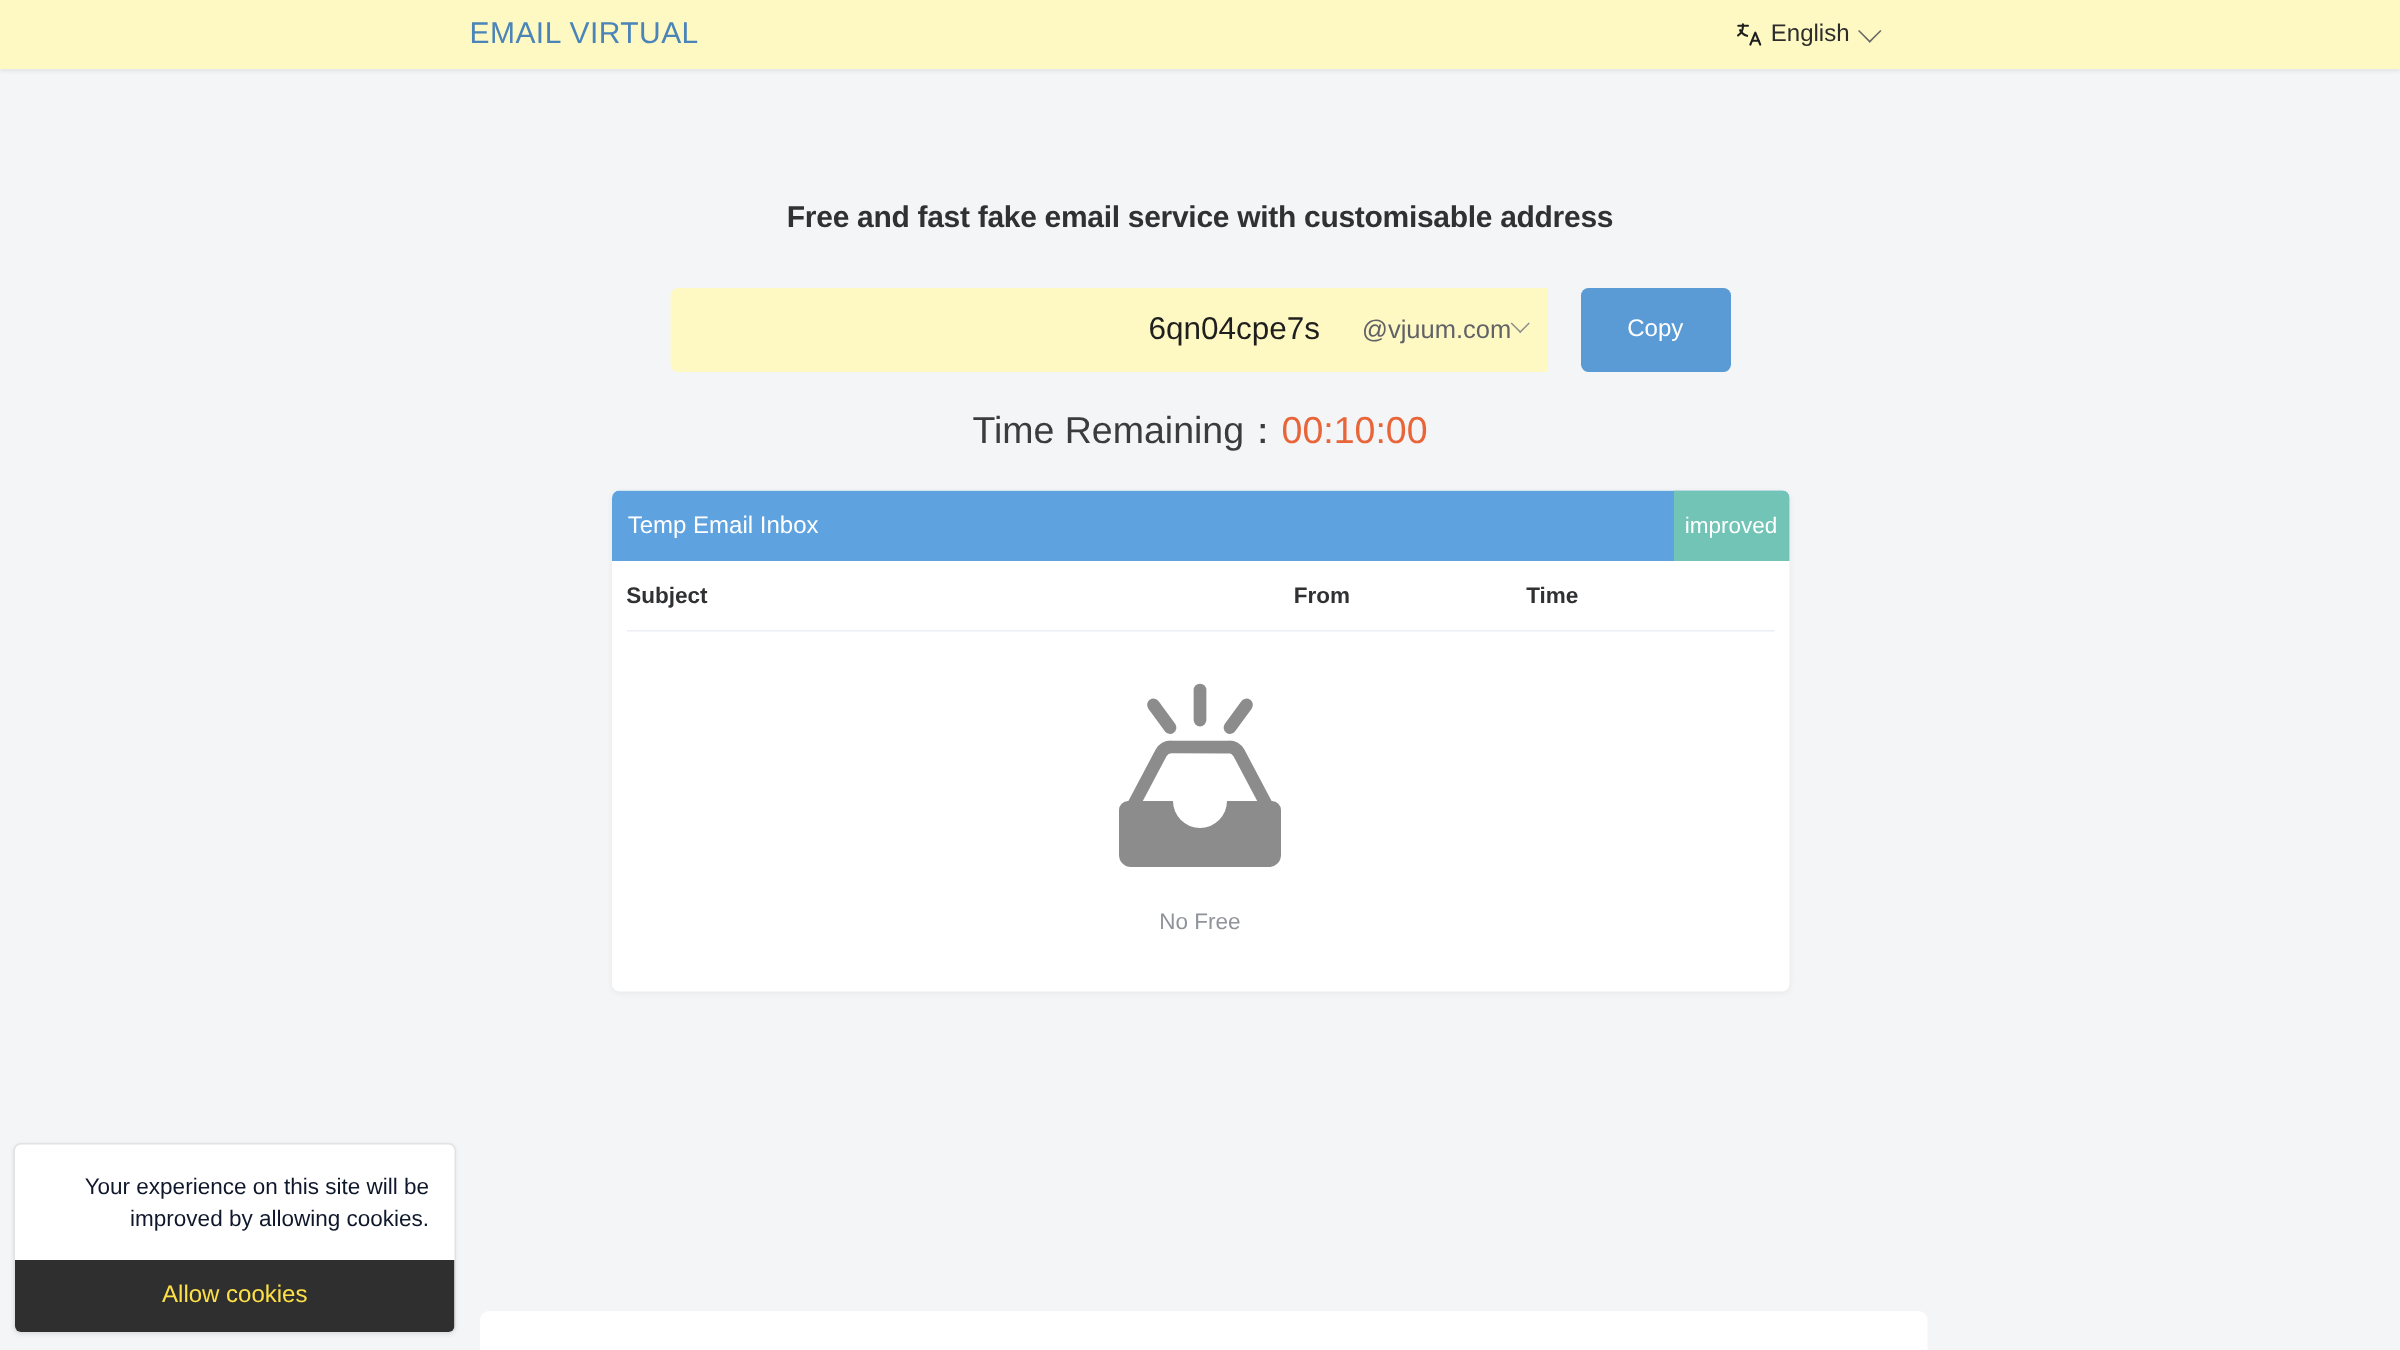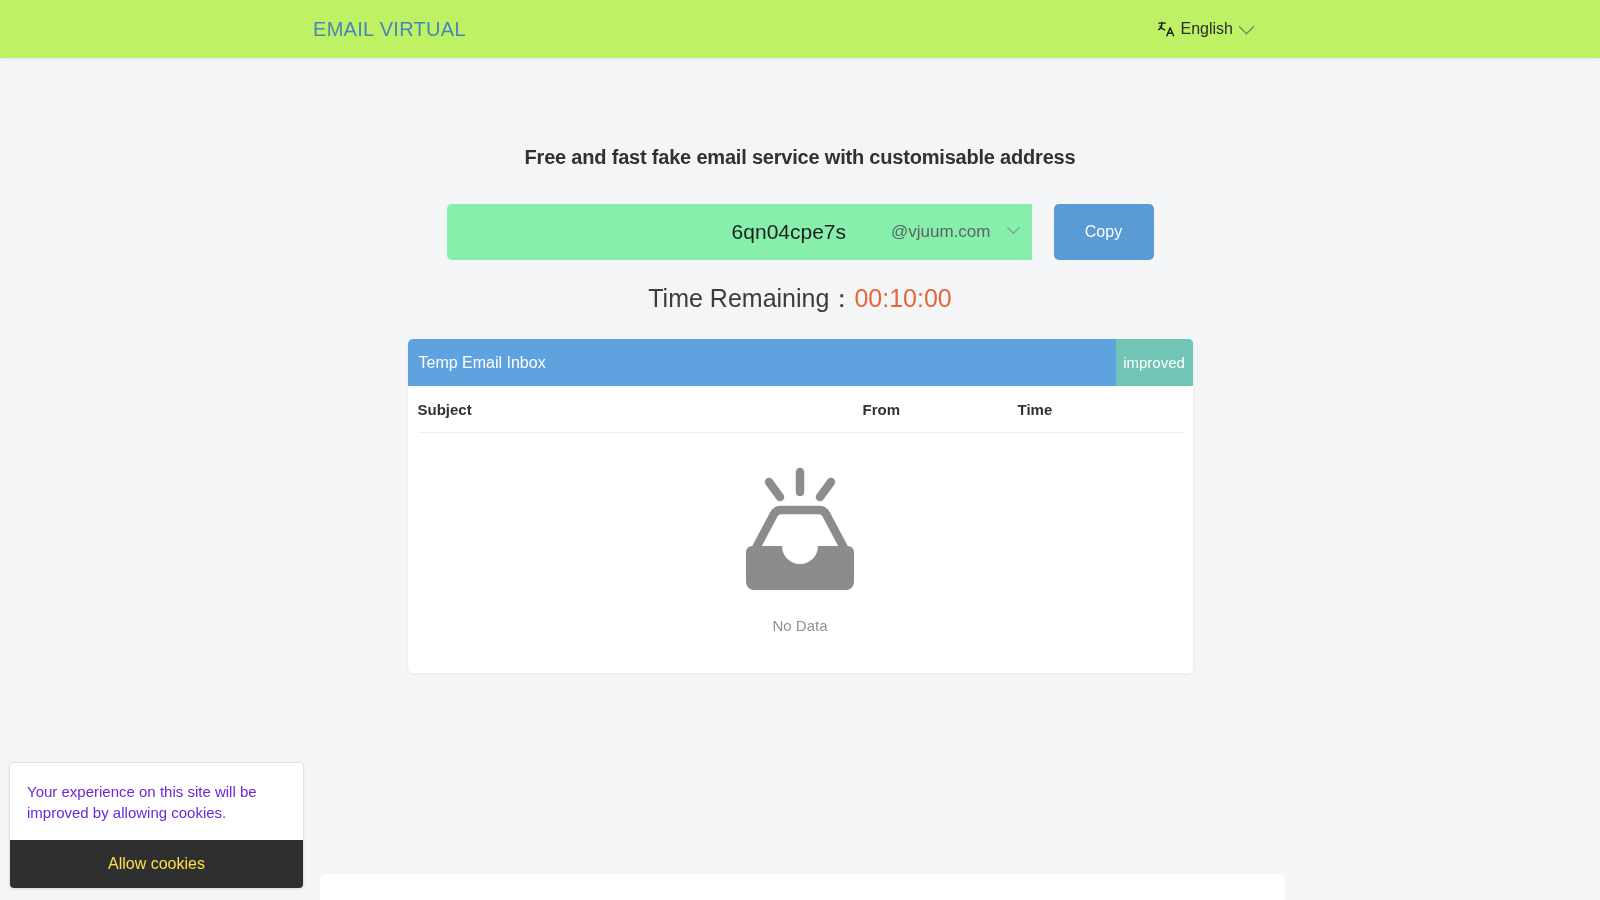--- a/index.html
+++ b/index.html
@@ -12,22 +12,22 @@
     height: 900px;
     background: #f4f5f7;
     font-family: "Liberation Sans", sans-serif;
     overflow: hidden;
     position: relative;
   }
 
   
   .site-header {
     position: relative;
-    height: 58px;
-    background: #bef264;
+    height: 46px;
+    background: #fef9c3;
     box-shadow: 0 1px 3px rgba(0,0,0,0.08);
     z-index: 20;
   }
   .brand {
     position: absolute;
     left: 313px;
     top: 50%;
     transform: translateY(-50%);
     color: #4a84b8;
     font-size: 20px;
@@ -82,27 +82,27 @@
   
   .email-row {
     display: flex;
     justify-content: center;
     align-items: stretch;
     margin-top: 35px;
   }
   .email-field {
     width: 585px;
     height: 56px;
-    background: #86efac;
+    background: #fef9c3;
     border-radius: 5px 0 0 5px;
     display: flex;
     align-items: center;
     justify-content: flex-end;
     padding-right: 14px;
-    gap: 17px;
+    gap: 0;
   }
   .email-user {
     font-size: 21px;
     color: #1f1f1f;
     font-weight: 500;
   }
   .email-domain {
     font-size: 17px;
     color: #606266;
     margin-left: 28px;
@@ -242,21 +242,22 @@
     border: 1px solid #e2e2e2;
     border-radius: 5px;
     overflow: hidden;
     box-shadow: 0 1px 3px rgba(0,0,0,0.07);
     z-index: 40;
   }
   .cookie-text {
     padding: 18px 17px 16px 17px;
     font-size: 15px;
     line-height: 1.42;
-    color: #6d28d9;
+    color: #0f172a;
+    text-align: right;
   }
   .cookie-accept {
     display: block;
     width: 100%;
     background: #2f2f2f;
     color: #fde047;
     border: none;
     padding: 15px 0;
     font-size: 16px;
     font-family: inherit;
@@ -321,21 +322,21 @@
 
           <path d="M73 12v20" stroke="#8c8c8c" stroke-width="8.5" stroke-linecap="round"></path>
           <path d="M42 22l11 15" stroke="#8c8c8c" stroke-width="8.5" stroke-linecap="round"></path>
           <path d="M104 22l-11 15" stroke="#8c8c8c" stroke-width="8.5" stroke-linecap="round"></path>
 
           <path d="M29 88 L47 54 a8 8 0 0 1 7-4 h38 a8 8 0 0 1 7 4 L117 88" stroke="#8c8c8c" stroke-width="8.5" stroke-linejoin="round" fill="none"></path>
 
           <path d="M25 86 h30 a18 18 0 0 0 36 0 h30 a6 6 0 0 1 6 6 v30 a8 8 0 0 1 -8 8 H27 a8 8 0 0 1 -8 -8 V92 a6 6 0 0 1 6 -6 z" fill="#8c8c8c"></path>
         </svg>
       </span>
-      <div class="empty-label">No Data</div>
+      <div class="empty-label">No Free</div>
     </div>
   </div>
 </div>
 
 <div class="footer-panel"></div>
 
 <div class="cookie-banner">
   <div class="cookie-text">Your experience on this site will be improved by allowing cookies.</div>
   <button class="cookie-accept">Allow cookies</button>
 </div>

